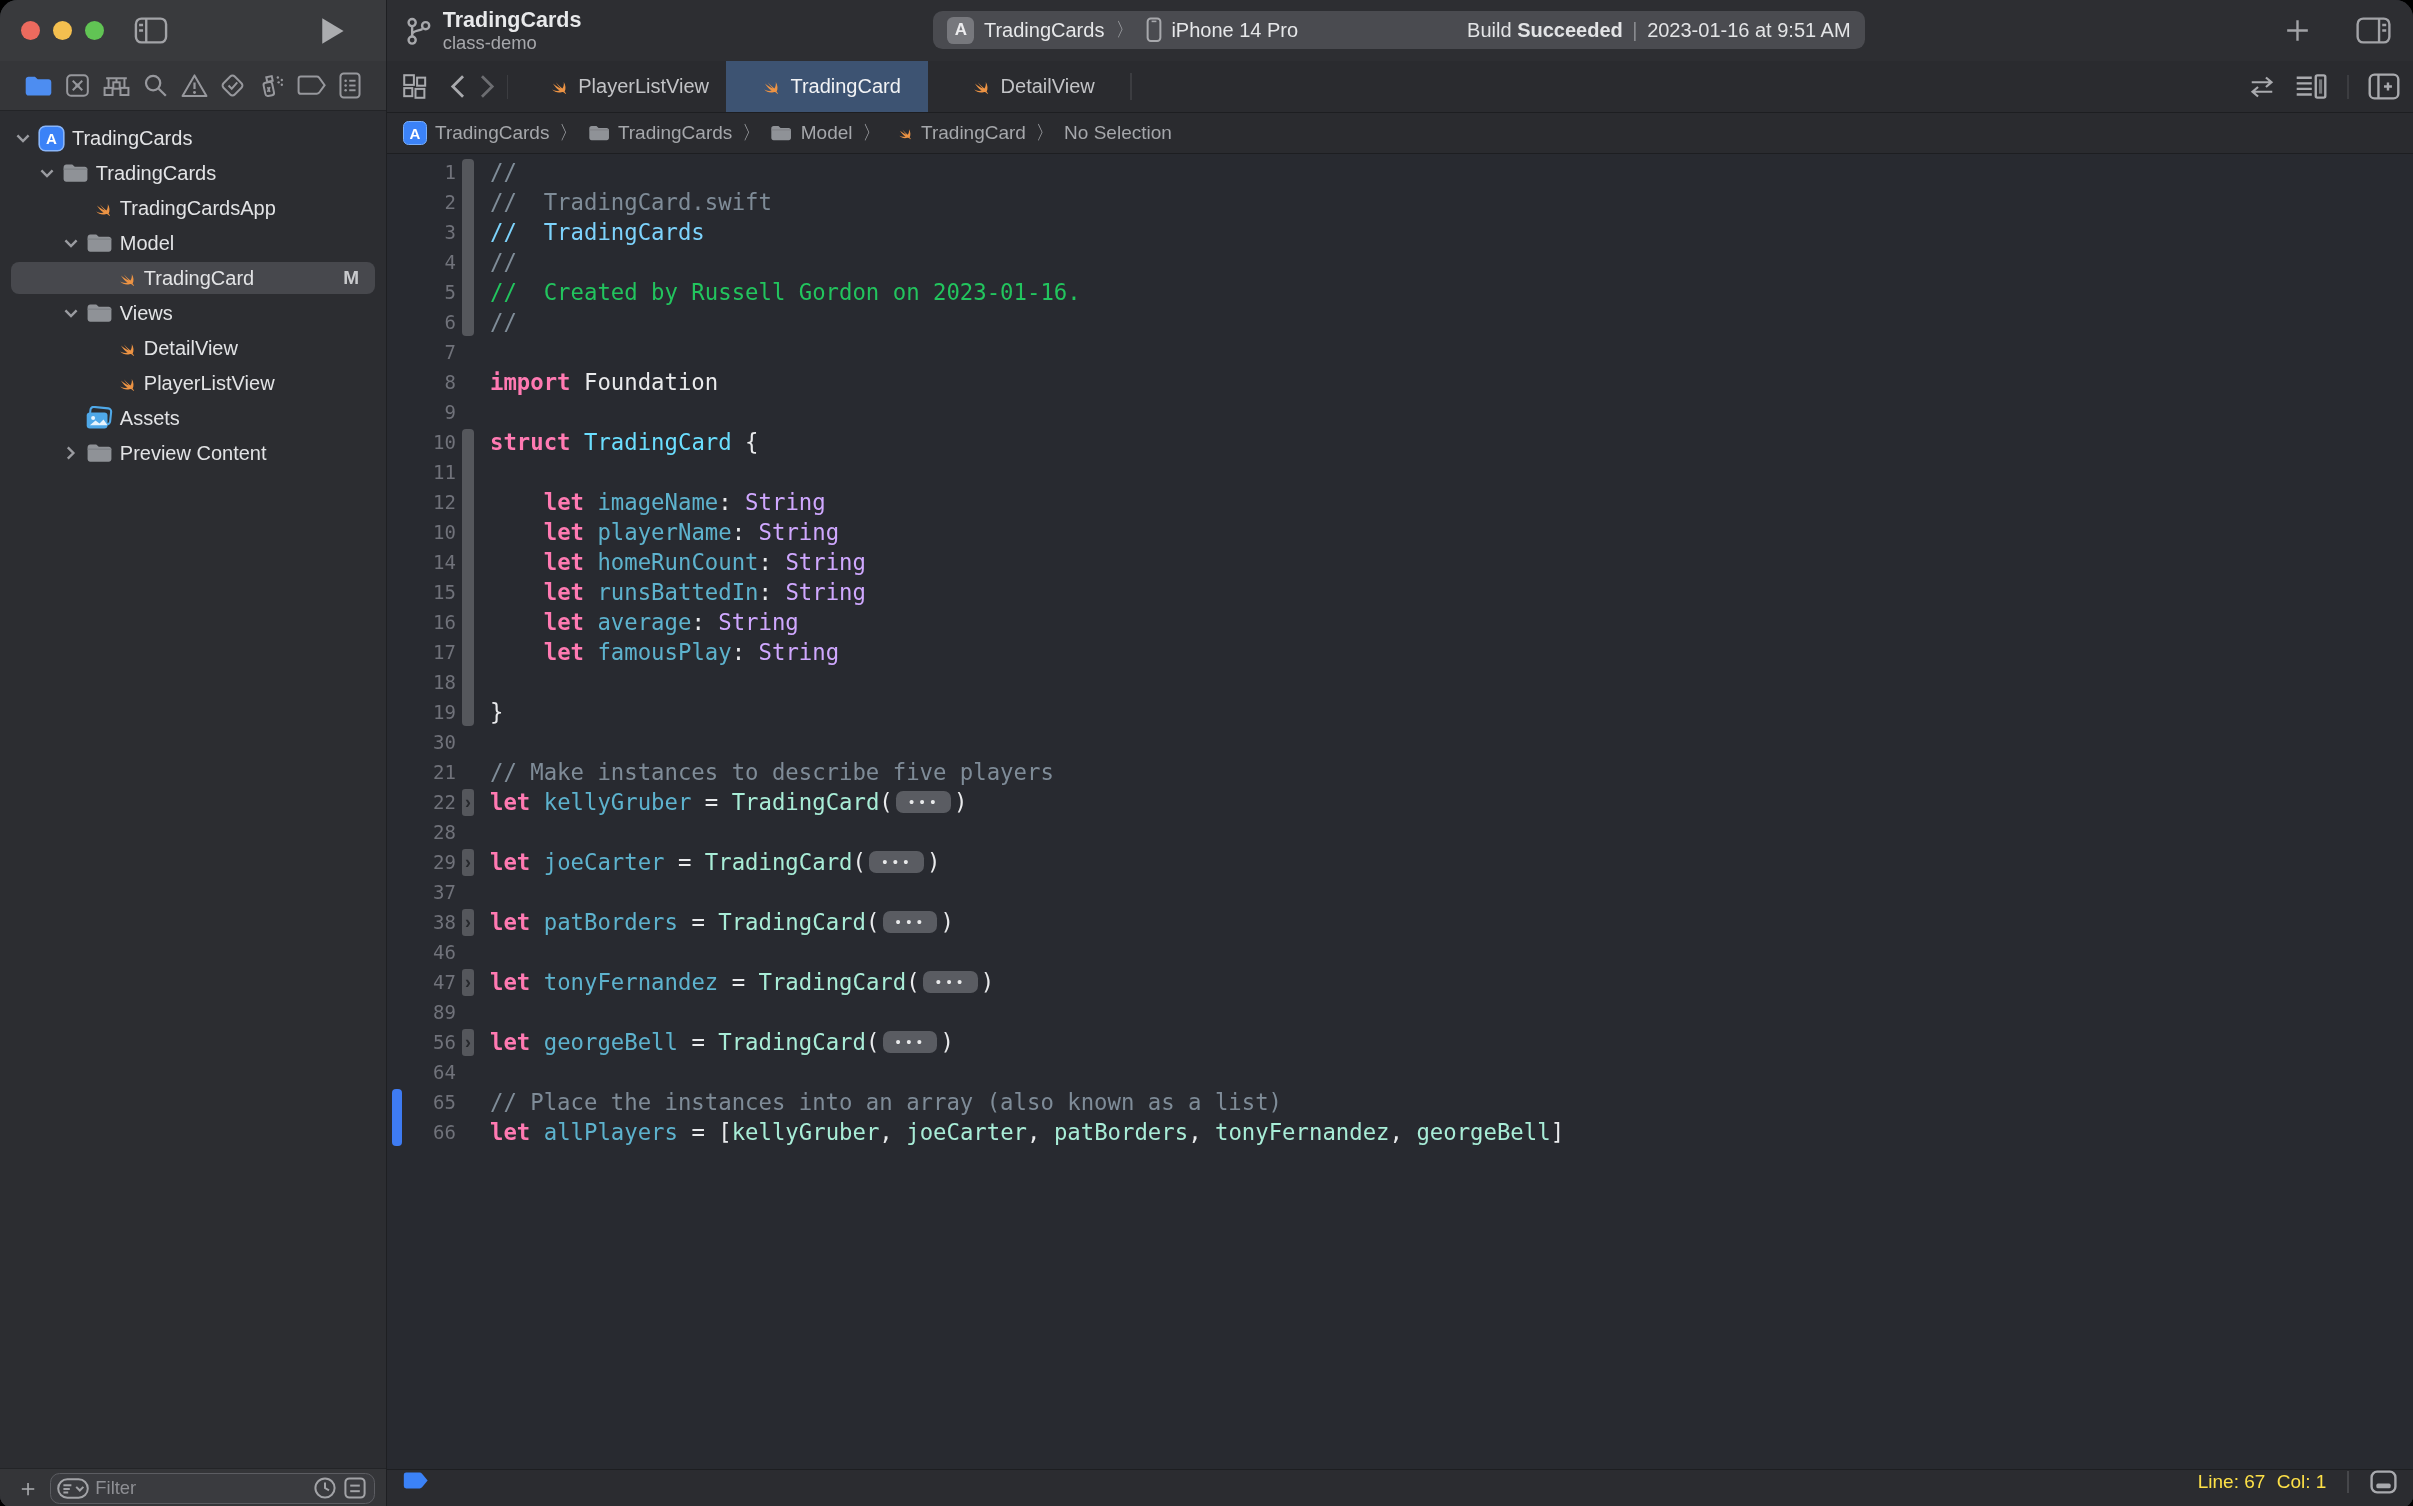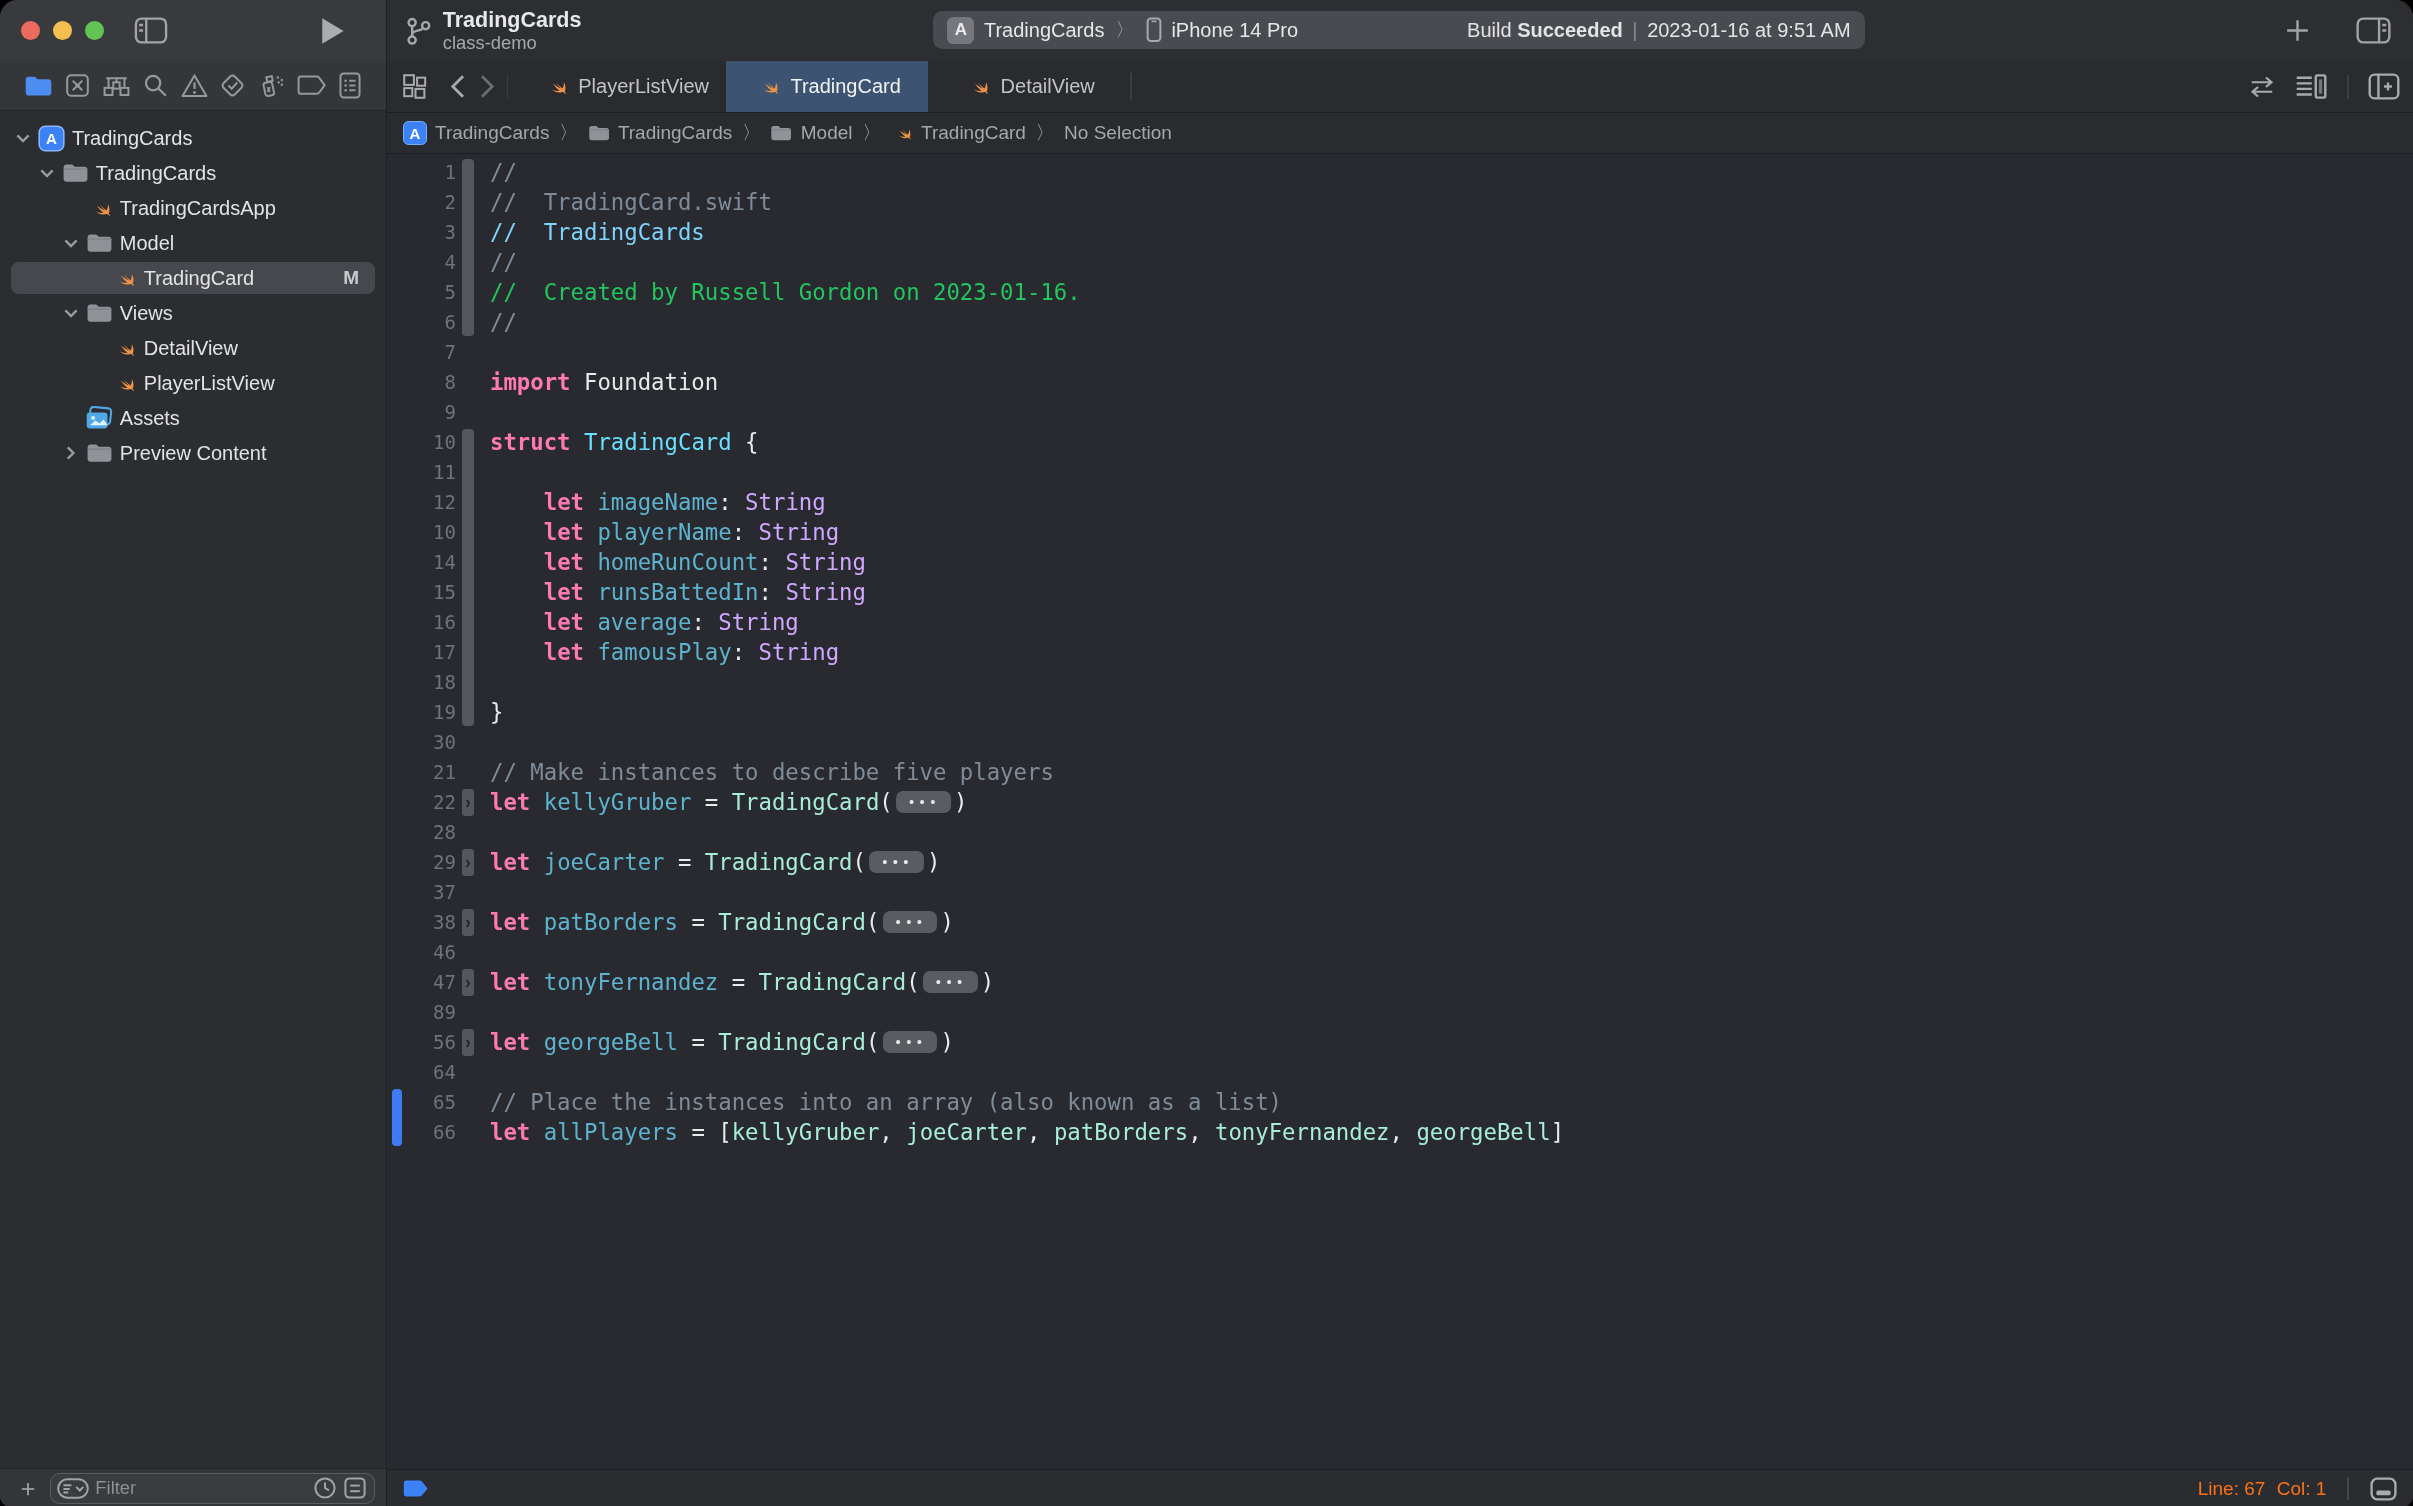--- a/index.html
+++ b/index.html
@@ -74,21 +74,21 @@
   .gbar.fold{top:1.6px;bottom:1.6px;border-radius:3.2px;display:flex;align-items:center;justify-content:center;color:#26282C;font-size:17.6px;font-weight:bold;font-family:"Liberation Sans",sans-serif;}
   .bluebar{position:absolute;left:4.8px;width:10.4px;top:0;bottom:0;background:#3E7BF2;}
   .bluebar.top{border-radius:4px 4px 0 0;top:1.6px;}
   .bluebar.bot{border-radius:0 0 4px 4px;bottom:1.6px;}
   .ctext{white-space:pre;font-size:22.3px;display:flex;align-items:center;}
   .ctext .tok{white-space:pre;}
   .kw{font-weight:bold;}
   .fold-pill{display:inline-flex;align-items:center;justify-content:center;background:#5A5C62;border-radius:7.2px;height:22.3px;min-width:42px;margin:0 3.2px;color:#E8E9EA;font-size:13.6px;letter-spacing:2.4px;padding:0 6.4px;}
   .caret{position:absolute;left:102px;top:3.2px;width:2.4px;height:24px;background:#FFFFFF;}
   
-  .ed-bottom{height:37px;flex:0 0 auto;border-top:1.6px solid #1D1E21;background:#2B2C30;display:flex;align-items:center;padding:0 16px;color:#f97316;font-size:19px;}
+  .ed-bottom{height:37px;flex:0 0 auto;border-top:1.6px solid #1D1E21;background:#2B2C30;display:flex;align-items:flex-start;padding:0 16px;color:#fde047;font-size:19px;}
   .bp-toggle{width:27px;height:21px;position:relative;}
   .bp-toggle svg{display:block;}
   .linecol{margin-left:auto;display:flex;align-items:center;gap:21px;}
   .lc-sep{width:1.6px;height:22.3px;background:#46474B;}
   .ed-bottom .icon{color:#A9AAAE;}
 </style>
 </head>
 <body>
 
 <div class="window">

